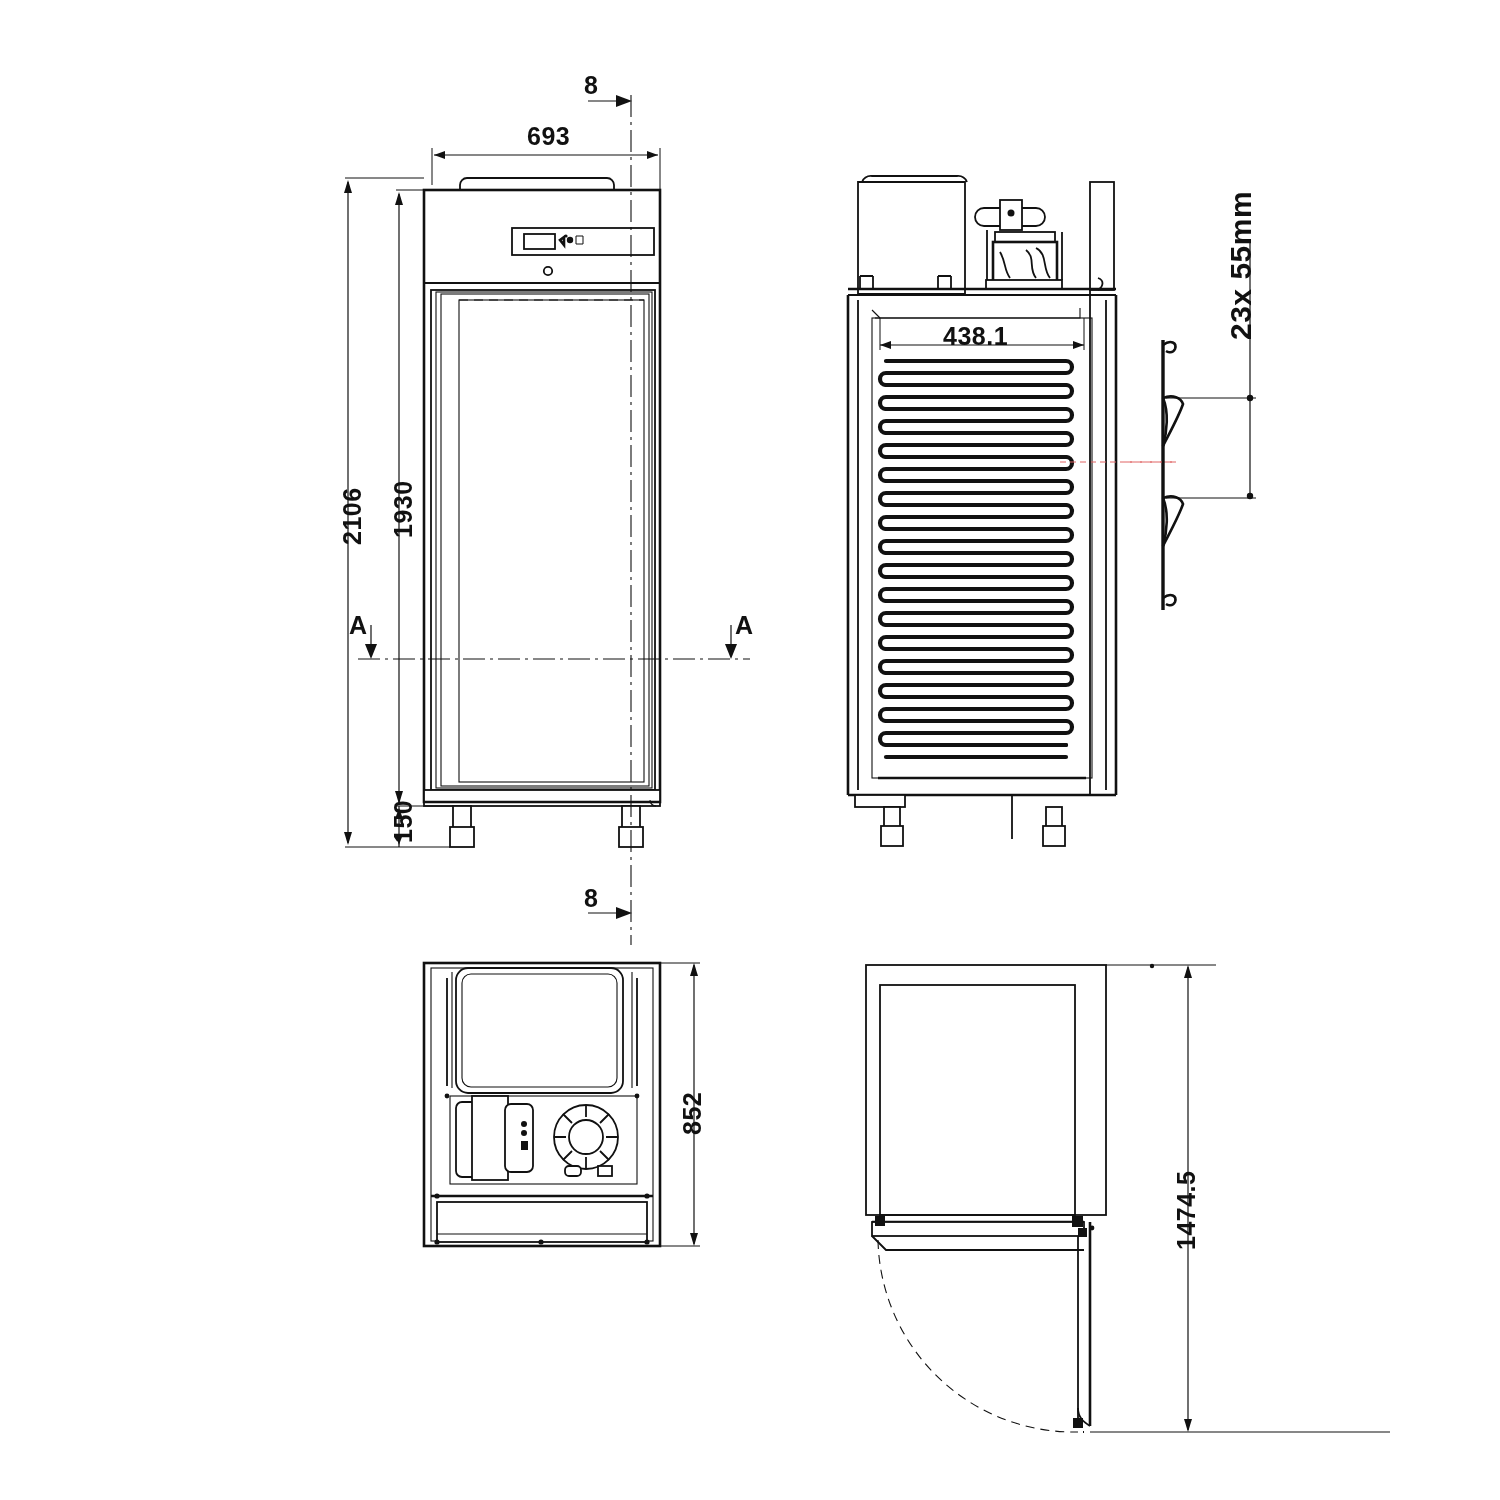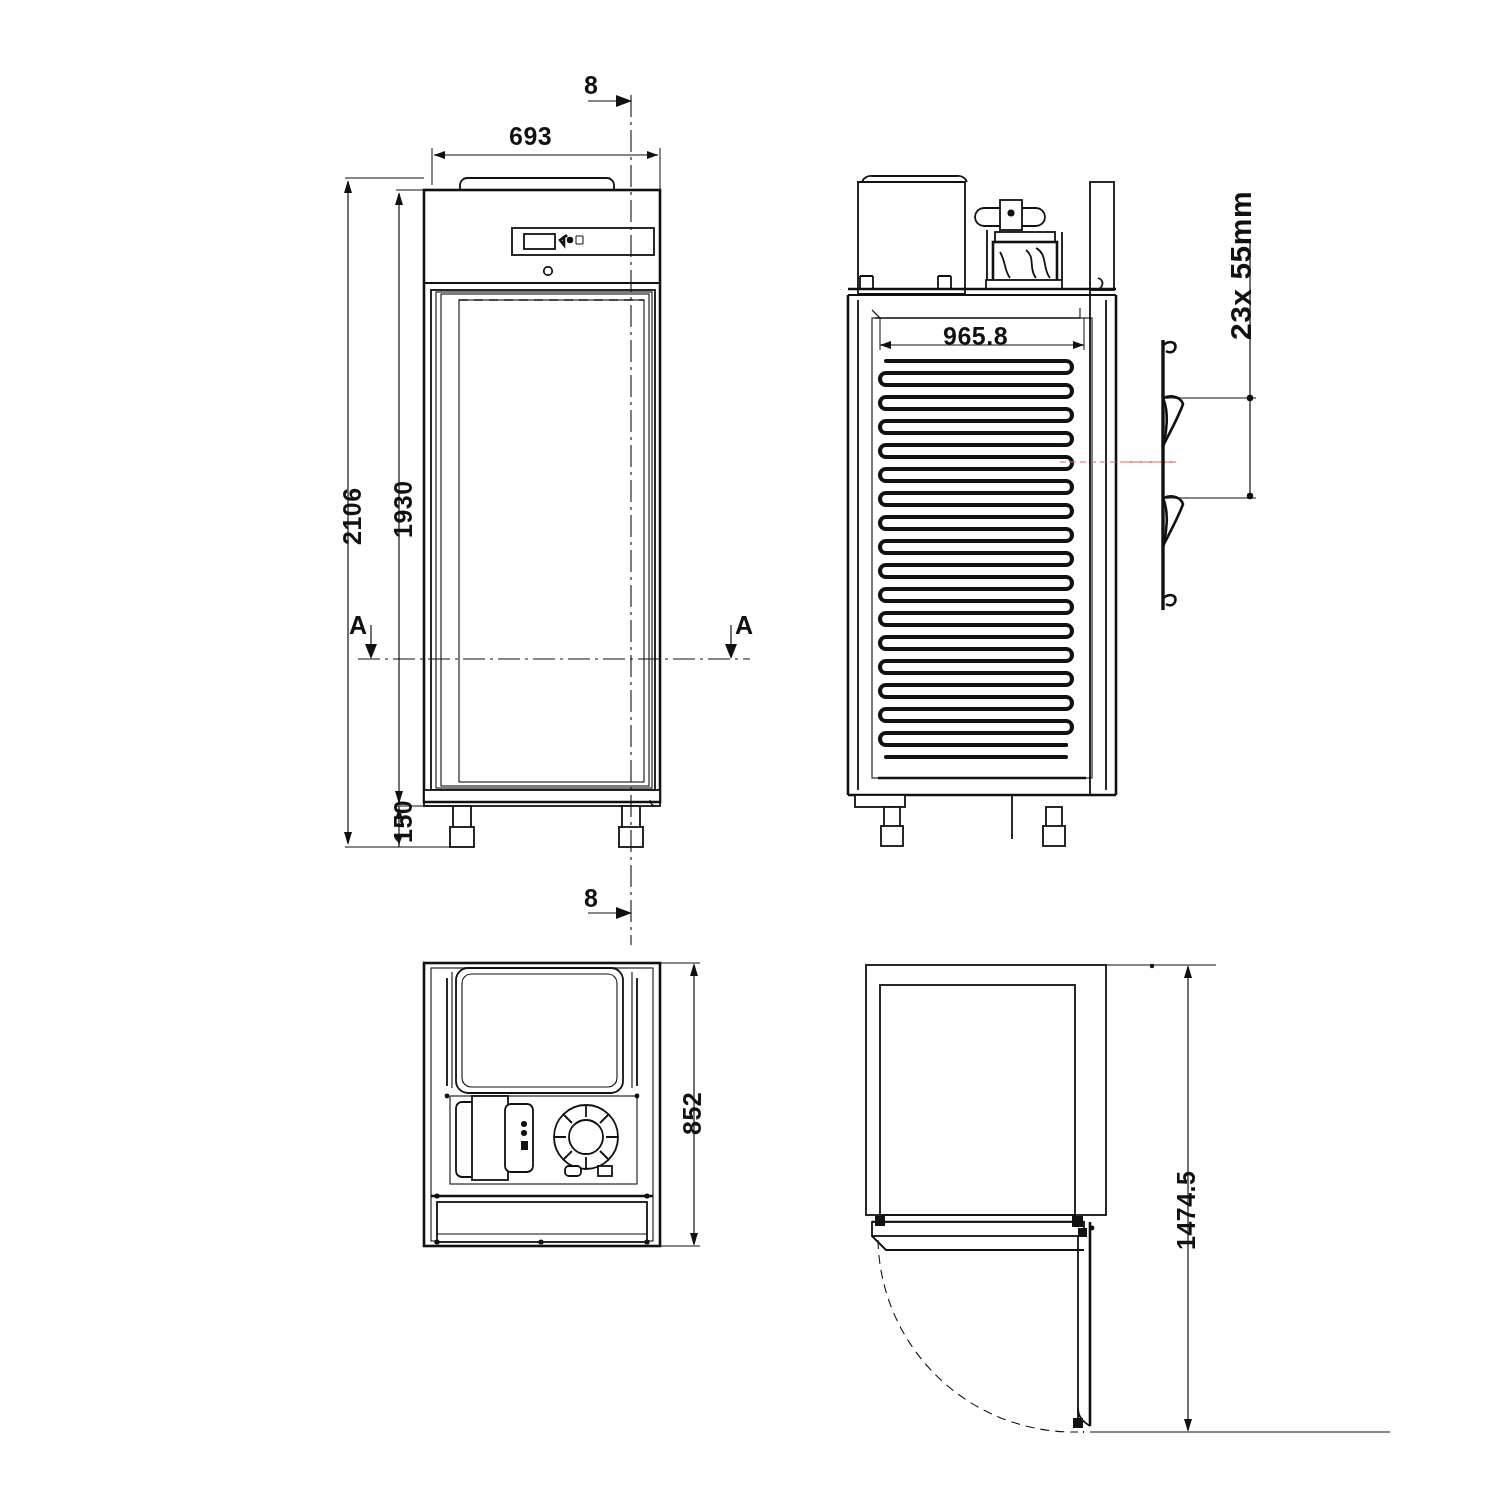--- a/index.html
+++ b/index.html
@@ -290,37 +290,37 @@
 
     <line class="ext" x1="1106" y1="965" x2="1216" y2="965"></line>
     <line class="dimline" x1="1188" y1="967" x2="1188" y2="1430"></line>
     <path d="M1188 965 l-4 13 h8 Z" fill="#111"></path>
     <path d="M1188 1432 l-4 -13 h8 Z" fill="#111"></path>
     <circle cx="1152" cy="966" r="2.2" fill="#111"></circle>
   </g>
 
 </svg>
 
-<div class="dim" style="left:509px;top:122px;font-size:25px;">693</div>
+<div class="dim" style="left:527px;top:122px;font-size:25px;">693</div>
 
 <div class="dim" style="left:584px;top:71px;font-size:25px;">8</div>
 
 <div class="dim" style="left:584px;top:884px;font-size:25px;">8</div>
 
 <div class="dim v" style="left:338px;top:545px;font-size:25px;transform:rotate(-90deg);">2106</div>
 
 <div class="dim v" style="left:389px;top:538px;font-size:25px;transform:rotate(-90deg);">1930</div>
 
 <div class="dim v" style="left:389px;top:843px;font-size:25px;transform:rotate(-90deg);">150</div>
 
 <div class="dim" style="left:349px;top:611px;font-size:25px;">A</div>
 
 <div class="dim" style="left:735px;top:611px;font-size:25px;">A</div>
 
-<div class="dim" style="left:943px;top:322px;font-size:25px;">965.8</div>
+<div class="dim" style="left:943px;top:322px;font-size:25px;">438.1</div>
 
 <div class="dim v" style="left:1224px;top:340px;font-size:30px;transform:rotate(-90deg);">23x 55mm</div>
 
 <div class="dim v" style="left:678px;top:1135px;font-size:25px;transform:rotate(-90deg);">852</div>
 
 <div class="dim v" style="left:1172px;top:1250px;font-size:25px;transform:rotate(-90deg);">1474.5</div>
 
 </div>
 
 </body></html>

